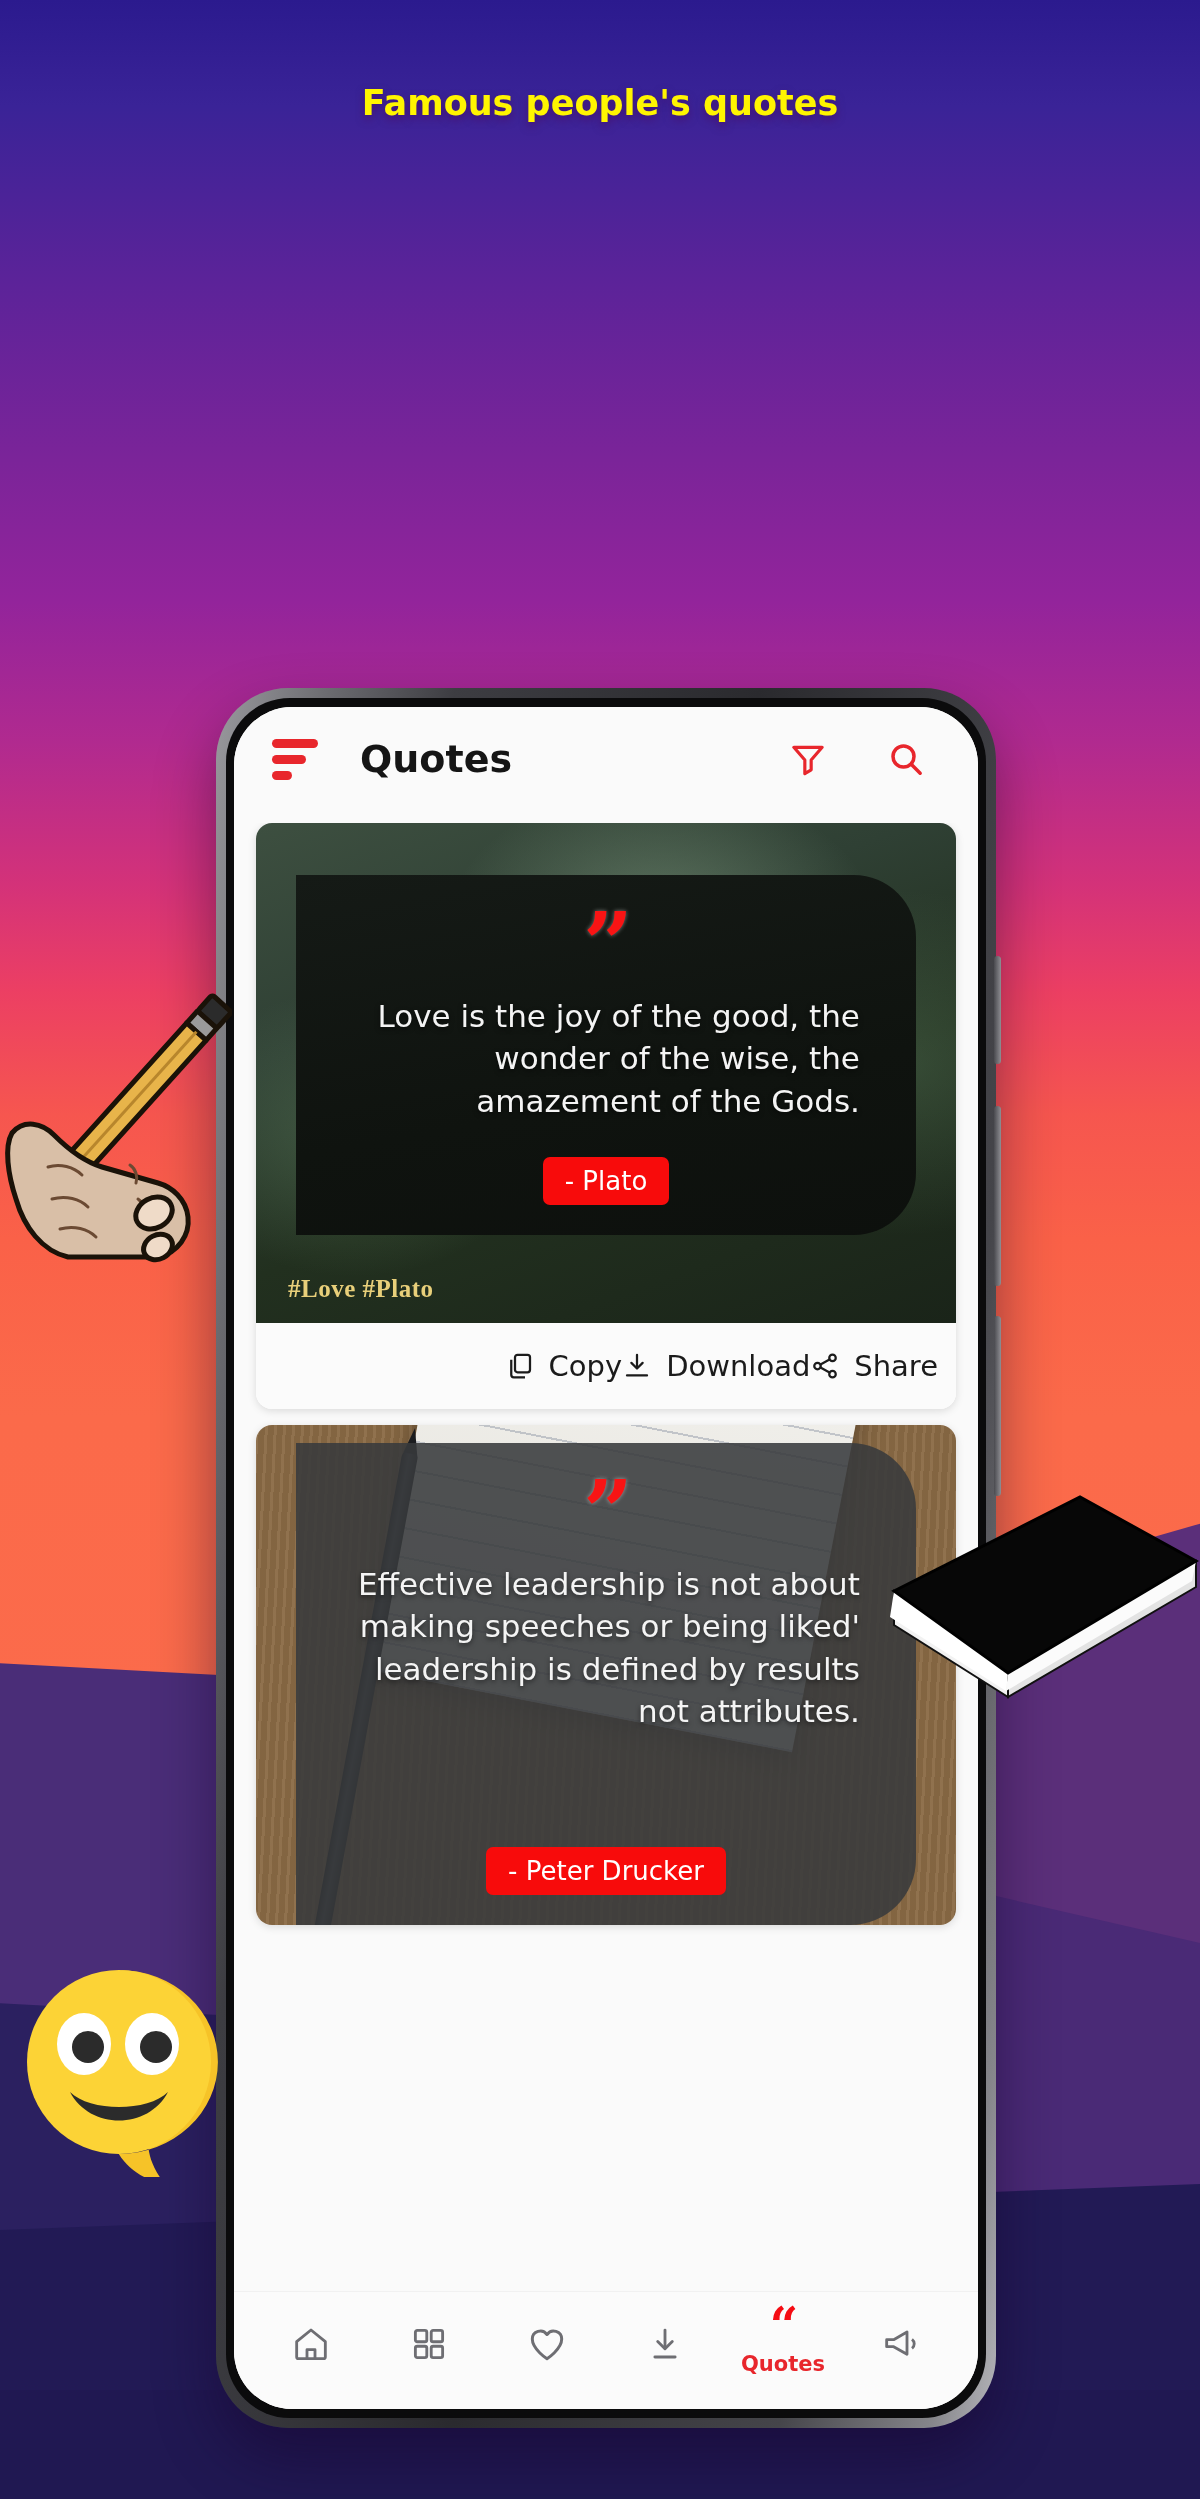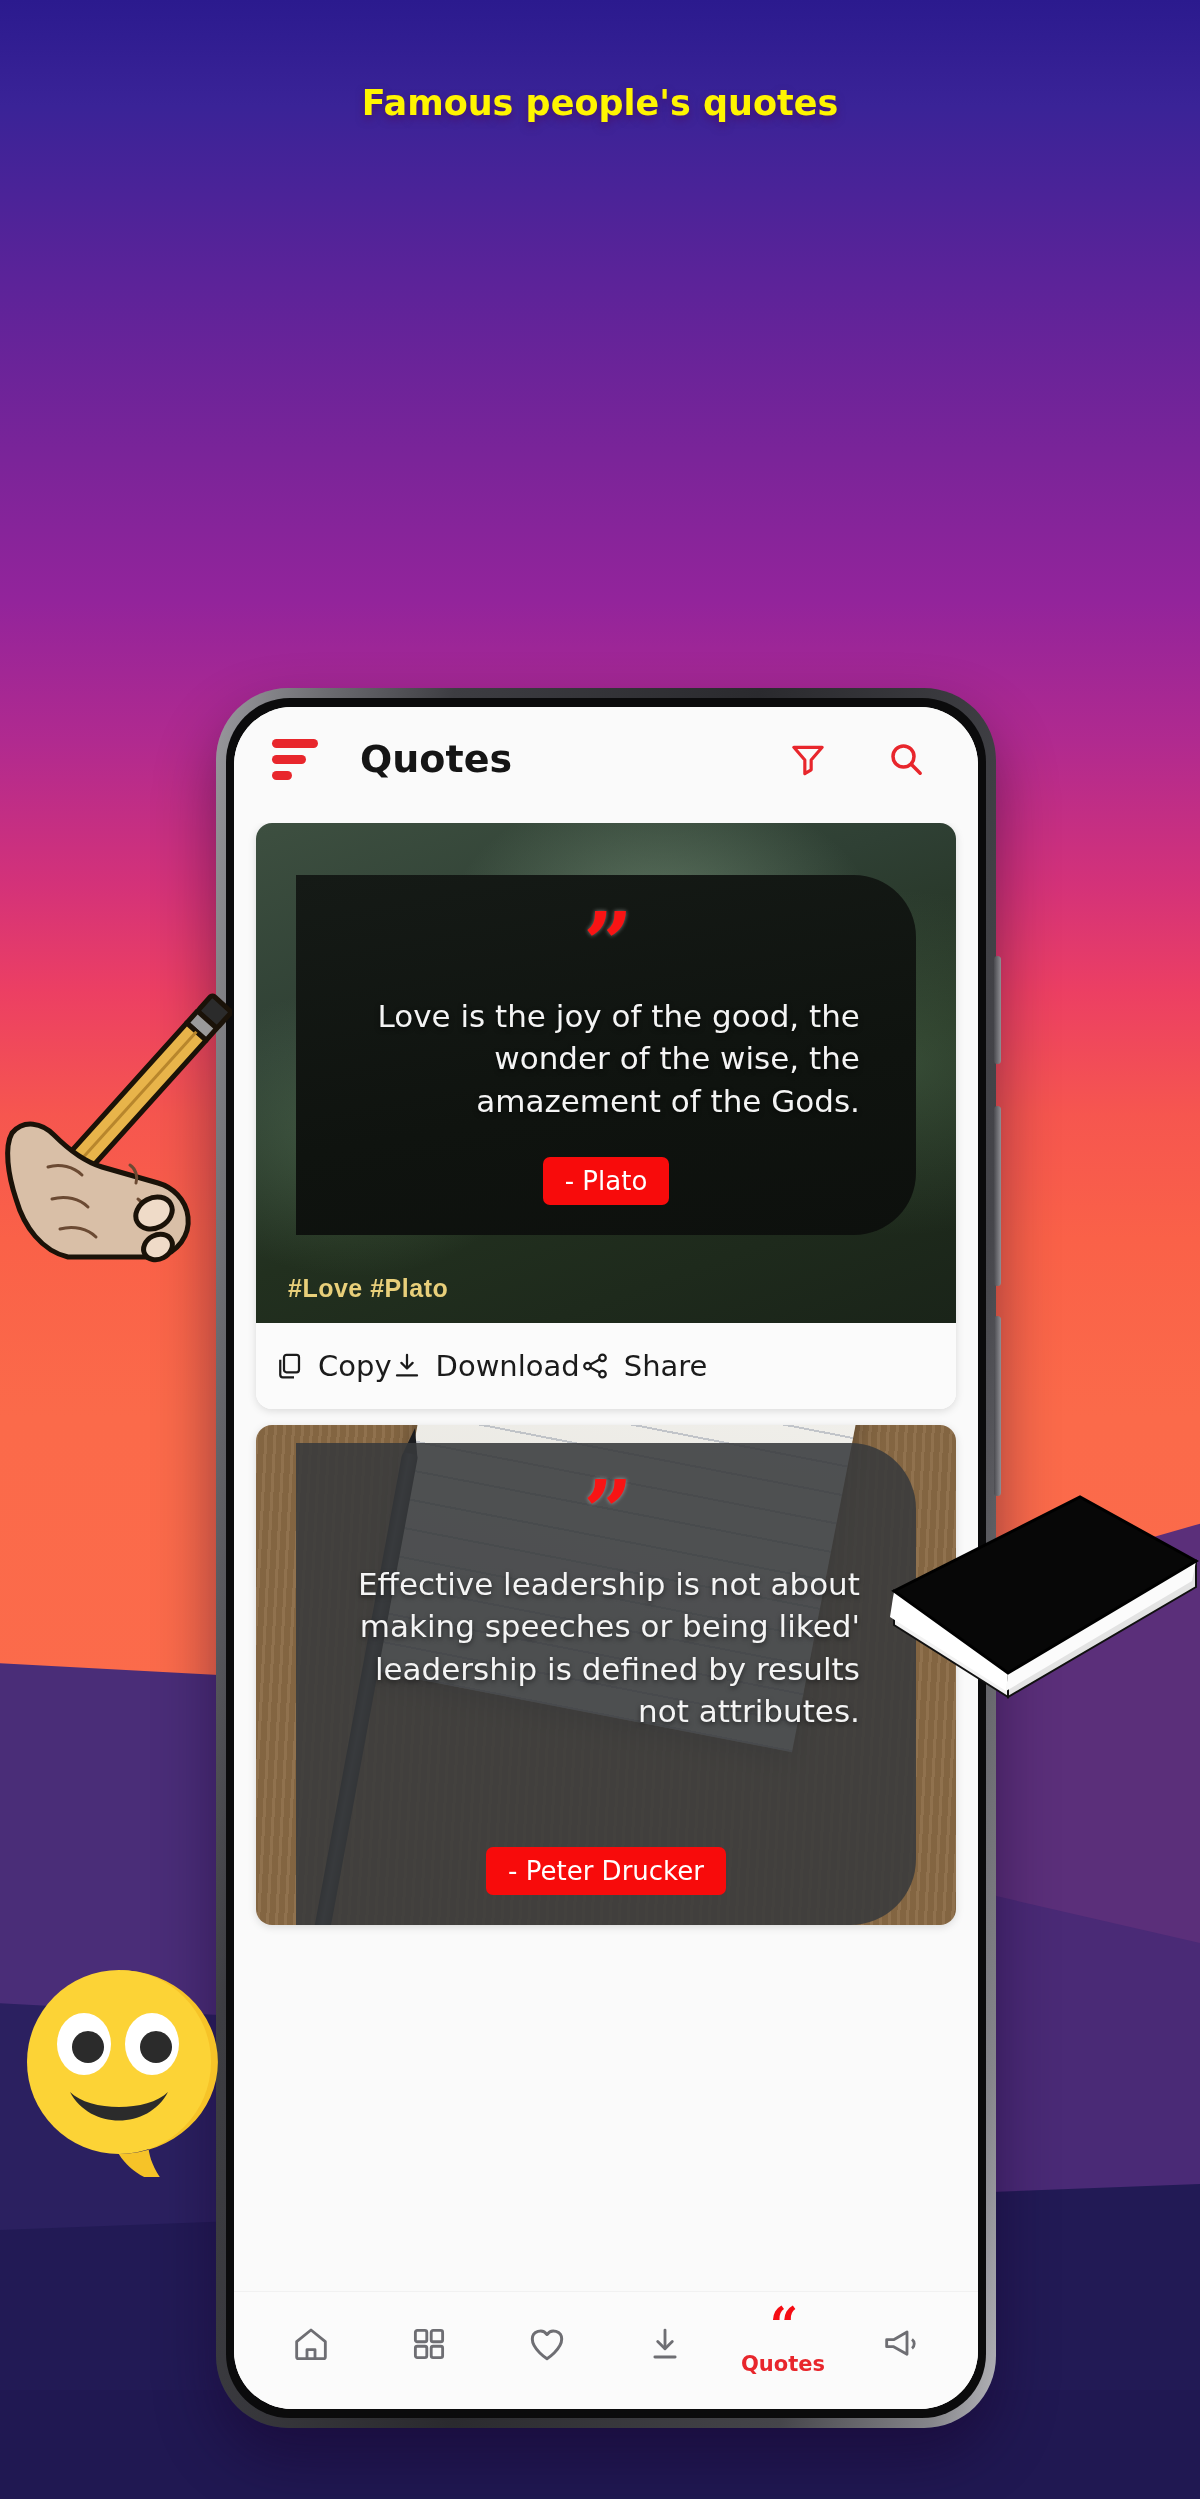--- a/index.html
+++ b/index.html
@@ -246,28 +246,28 @@
     font-weight:500;
     padding:9px 22px;
     border-radius:7px;
     font-family:"DejaVu Sans", sans-serif;
   }
   .qtags {
     position:absolute; left:32px; bottom:20px;
     color:#E8CF7A;
     font-size:25px;
     font-weight:600;
-    font-family:Liberation Sans, sans-serif;
+    font-family:Liberation Serif, serif;
     letter-spacing:.5px;
   }
 
   .qactions {
     height:86px;
     background:#fbfbfb;
-    display:flex; align-items:center; justify-content:flex-start;
+    display:flex; align-items:center; justify-content:flex-end;
     padding:0 18px;
   }
   .qaction { display:flex; align-items:center; gap:14px; color:#1b1b1b; }
   .qaction span {
     font-size:29px; font-weight:500;
     font-family:"DejaVu Sans", sans-serif;
   }
 
   
   .bottomnav {

